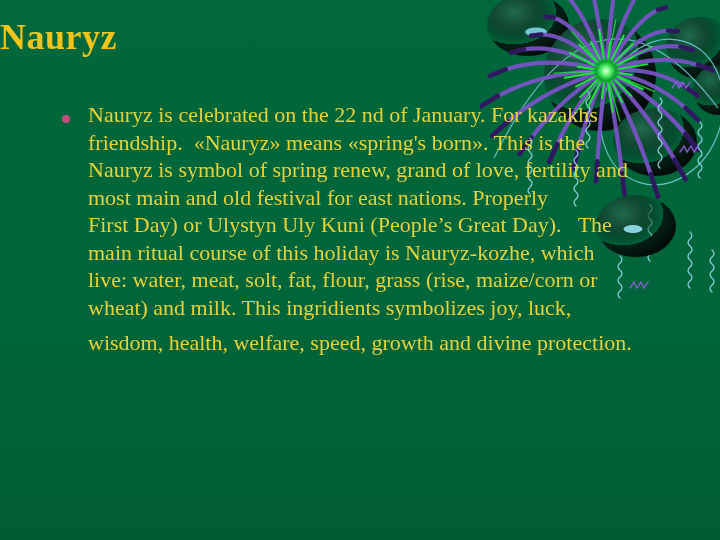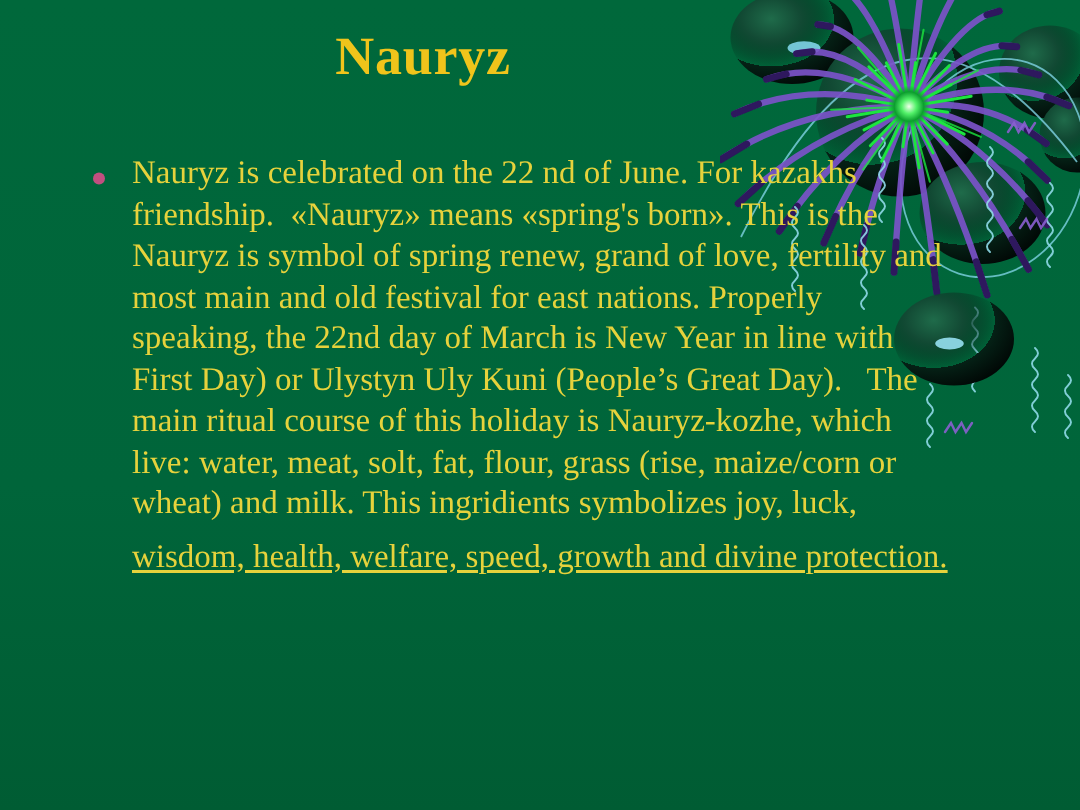--- a/index.html
+++ b/index.html
@@ -6,21 +6,21 @@
   .slide{
     position:relative;
     width:720px;height:540px;
     overflow:hidden;
     background:linear-gradient(180deg,#00683B 0%,#00653A 60%,#005C33 100%);
     font-family:"Liberation Serif","DejaVu Serif",serif;
   }
   .slide-title{
     position:absolute;
     left:0;top:16px;width:564px;
-    text-align:center;
+    text-align:left;
     font-size:36px;font-weight:bold;
     color:#F0C41B;
     letter-spacing:0.5px;
   }
   .decoration{
     position:absolute;
     left:480px;top:0;width:240px;height:310px;
   }
   .bullet-dot{
     position:absolute;
@@ -31,21 +31,21 @@
   .body-lines{
     position:absolute;
     left:88px;top:101px;
     width:620px;
     color:#E6D23C;
     font-size:22px;
     line-height:27.5px;
     z-index:5;
   }
   .body-lines .tline{white-space:pre;}
-  .body-lines .tline:last-child{margin-top:8px;text-decoration:underline;}
+  .body-lines .tline:last-child{margin-top:8px;}
 </style>
 </head>
 <body>
 
 <div class="slide">
 
   <svg class="decoration" viewBox="0 0 240 310" width="240" height="310">
     <defs>
       <radialGradient id="ball" cx="33%" cy="30%" r="75%">
         <stop offset="0%" stop-color="#1F6B4A"></stop>
@@ -175,25 +175,24 @@
       <ellipse cx="156" cy="226" rx="40" ry="31" fill="url(#ball)"></ellipse>
       <ellipse cx="153" cy="229" rx="9.5" ry="4" fill="#8FD9E8" opacity="0.95"></ellipse>
     </g>
   </svg>
 
   <div class="slide-title">Nauryz</div>
 
   <div class="bullet-dot"></div>
 
   <div class="body-lines">
-      <div class="tline">Nauryz is celebrated on the 22 nd of June. For kazakhs</div>
+      <div class="tline">Nauryz is celebrated on the 22 nd of January. For kazakhs</div>
       <div class="tline">friendship.  «Nauryz» means «spring's born». This is the</div>
       <div class="tline">Nauryz is symbol of spring renew, grand of love, fertility and</div>
       <div class="tline">most main and old festival for east nations. Properly</div>
-      <div class="tline">speaking, the 22nd day of March is New Year in line with</div>
       <div class="tline">First Day) or Ulystyn Uly Kuni (People’s Great Day).   The</div>
       <div class="tline">main ritual course of this holiday is Nauryz-kozhe, which</div>
       <div class="tline">live: water, meat, solt, fat, flour, grass (rise, maize/corn or</div>
       <div class="tline">wheat) and milk. This ingridients symbolizes joy, luck,</div>
       <div class="tline">wisdom, health, welfare, speed, growth and divine protection.</div>
     </div>
 
 </div>
 
 </body></html>

